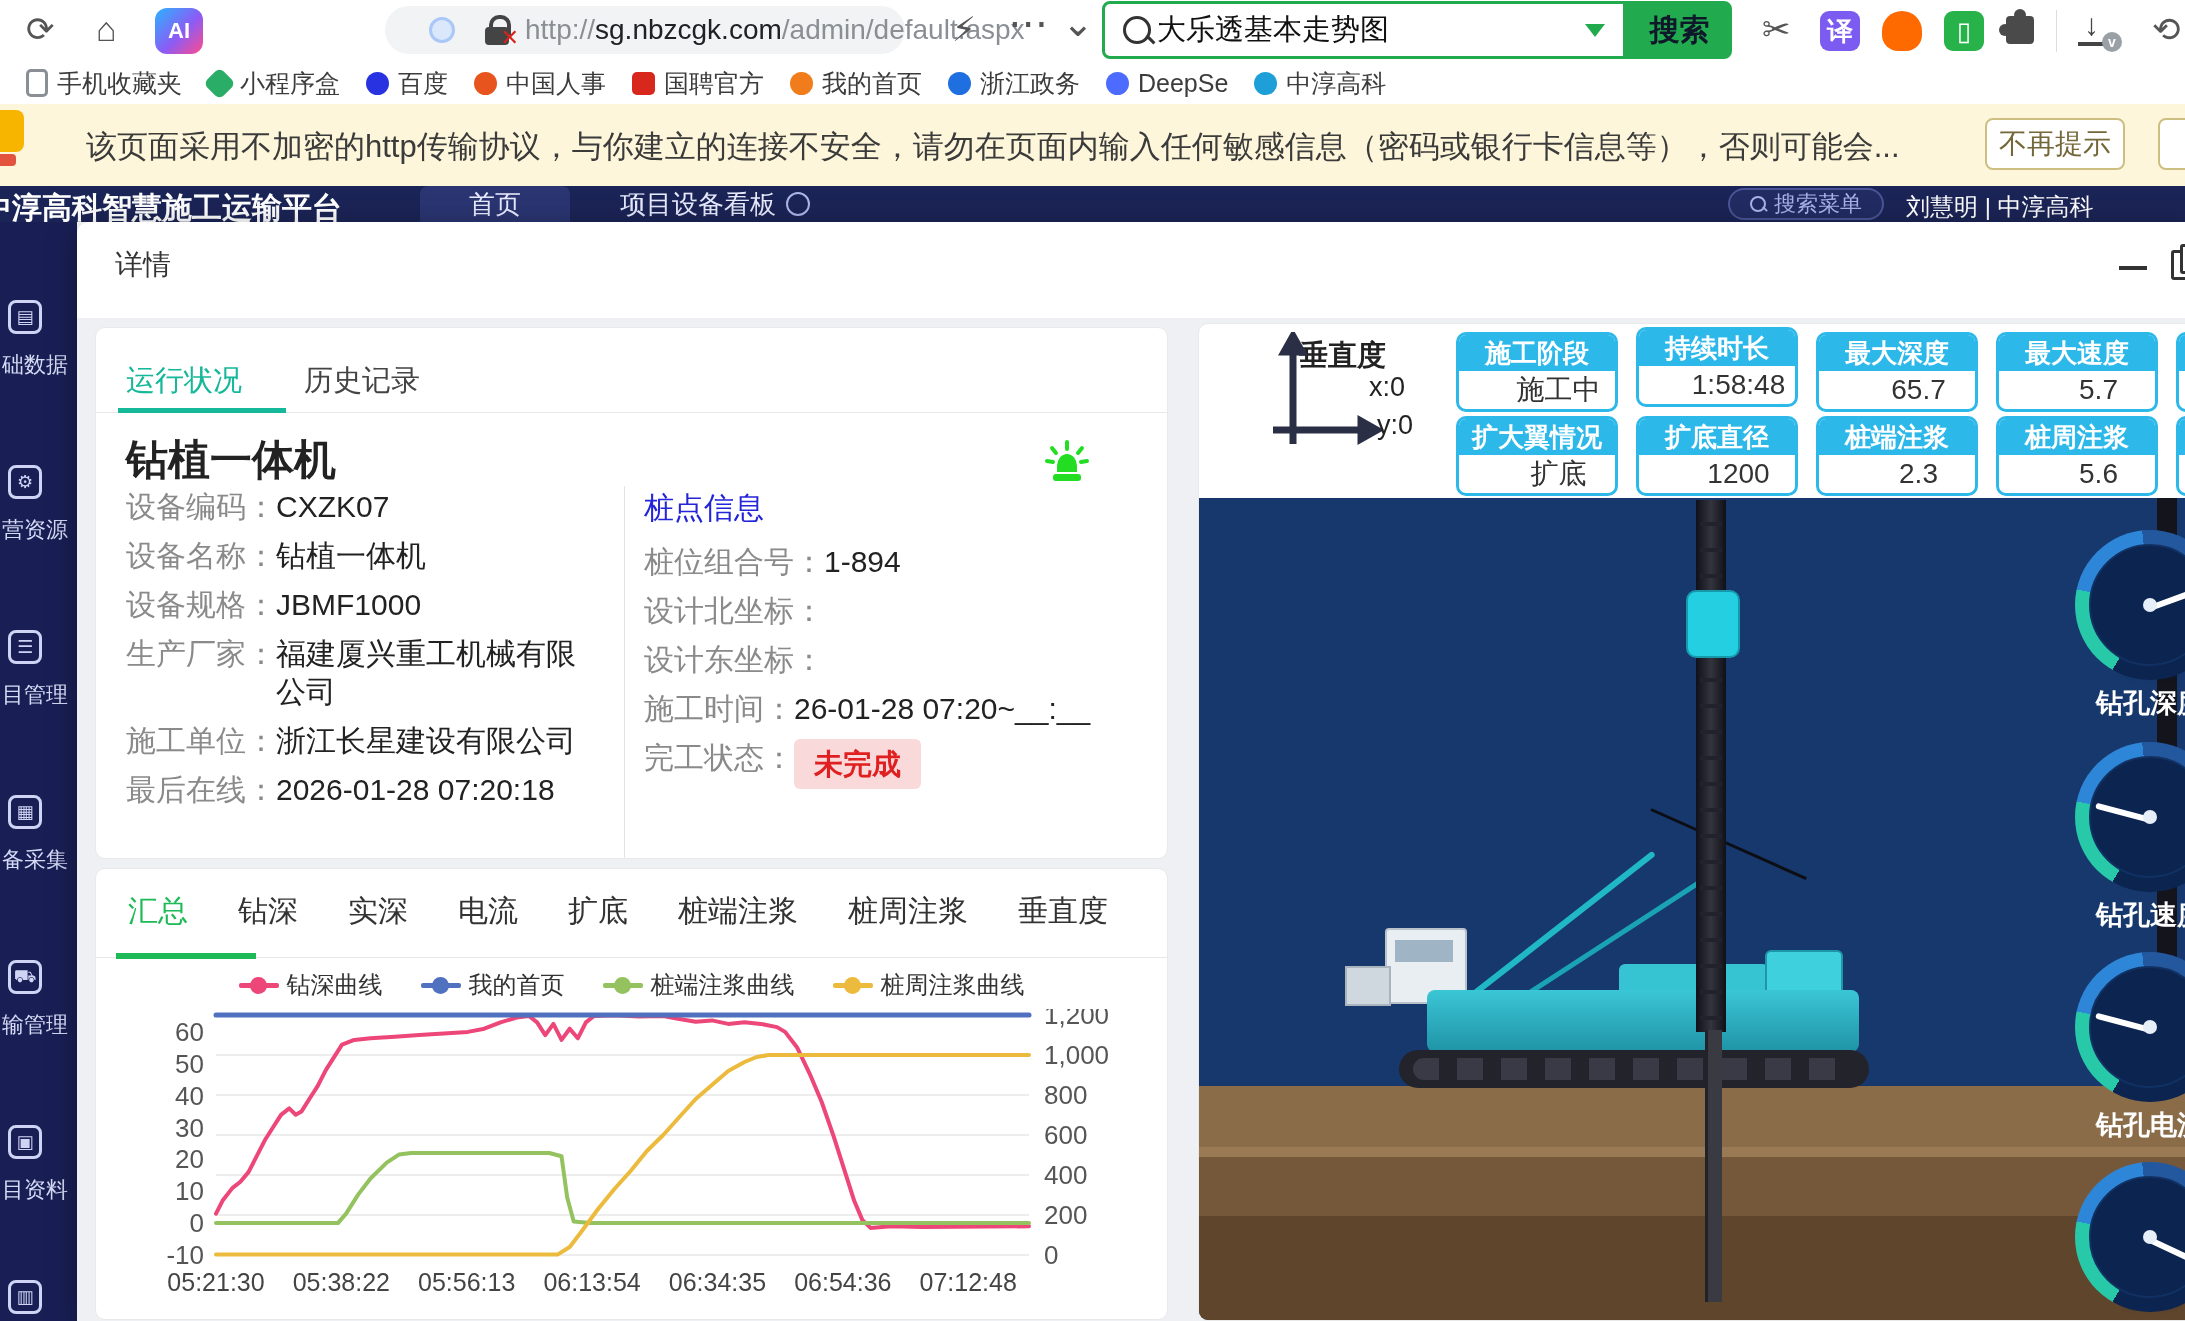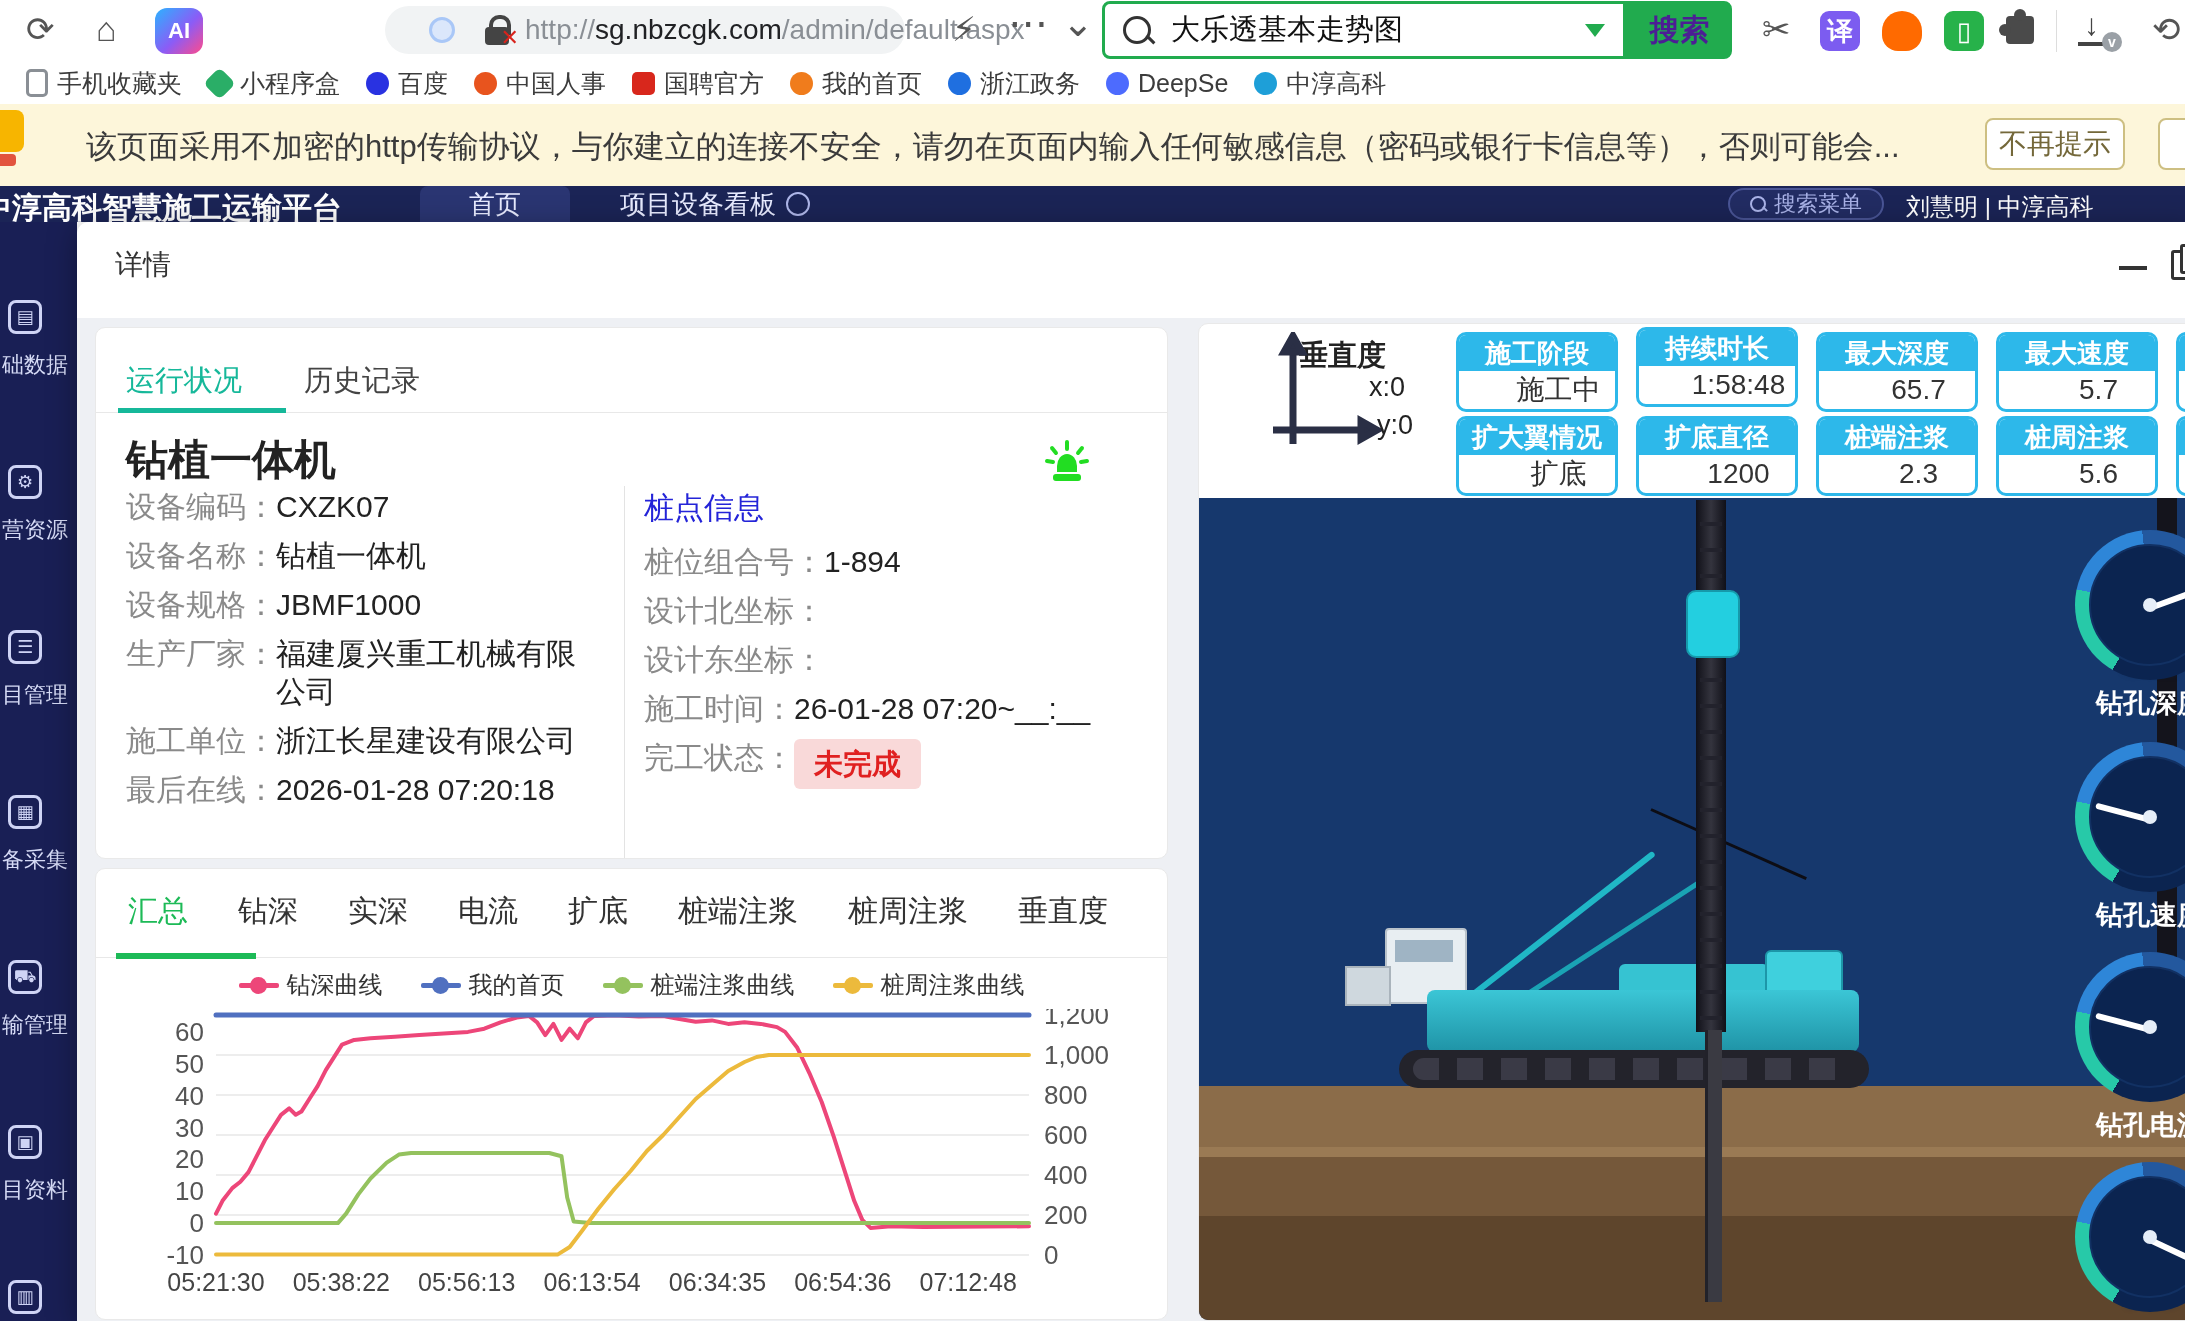--- a/index.html
+++ b/index.html
@@ -20,23 +20,23 @@
   .lockwrap{position:relative;width:30px;height:34px;margin-left:28px;flex:0 0 auto;}
   .lockbody{position:absolute;left:2px;top:14px;width:24px;height:18px;background:#444;border-radius:4px;}
   .lockarc{position:absolute;left:6px;top:2px;width:14px;height:16px;border:4px solid #444;border-bottom:none;border-radius:10px 10px 0 0;}
   .lockx{position:absolute;right:-6px;bottom:-4px;color:#d8231c;font-size:22px;font-weight:bold;}
   .urltext{font-size:28px;margin-left:12px;white-space:nowrap;color:#202124;}
   .urltext .dim{color:#8a8f95;}
   .searchbox{position:absolute;left:1102px;top:1px;width:630px;height:58px;border:3px solid #21ab4e;border-radius:8px;
     background:#fff;display:flex;align-items:center;box-sizing:border-box;}
   .mag{width:22px;height:22px;border:3px solid #333;border-radius:50%;position:relative;margin-left:18px;flex:0 0 auto;}
   .mag::after{content:"";position:absolute;left:19px;top:19px;width:11px;height:3px;background:#333;transform:rotate(45deg);}
-  .query{font-size:29px;color:#111;margin-left:20px;white-space:nowrap;flex:1 1 auto;}
+  .query{font-size:29px;color:#111;margin-left:6px;white-space:nowrap;flex:1 1 auto;}
   .dd-tri{width:0;height:0;border-left:10px solid transparent;border-right:10px solid transparent;border-top:13px solid #21ab4e;margin-right:18px;flex:0 0 auto;}
-  .searchbtn{height:100%;width:106px;background:#21ab4e;color:#4c1d95;font-size:30px;font-weight:bold;border:none;
+  .searchbtn{height:100%;width:106px;background:#21ab4e;color:#0f172a;font-size:30px;font-weight:bold;border:none;
     display:flex;align-items:center;justify-content:center;flex:0 0 auto;padding-left:13px;}
   .ticonbox{position:absolute;top:11px;width:40px;height:40px;border-radius:9px;color:#fff;font-size:26px;font-weight:bold;
     display:flex;align-items:center;justify-content:center;}
   .vdiv{position:absolute;top:10px;width:1px;height:42px;background:#ddd;}
   .dl-icon{position:absolute;left:2076px;top:12px;width:36px;height:36px;color:#444;}
   .dl-arrow{position:absolute;left:8px;top:-4px;font-size:30px;}
   .dl-base{position:absolute;left:2px;bottom:2px;width:32px;height:4px;background:#444;}
   .dl-badge{position:absolute;right:-10px;bottom:-4px;width:20px;height:20px;border-radius:50%;background:#9aa0a6;color:#fff;
     font-size:14px;display:flex;align-items:center;justify-content:center;font-weight:bold;}
   .puzzle{position:absolute;left:2006px;top:16px;width:28px;height:28px;background:#4a4a4a;border-radius:4px;}

